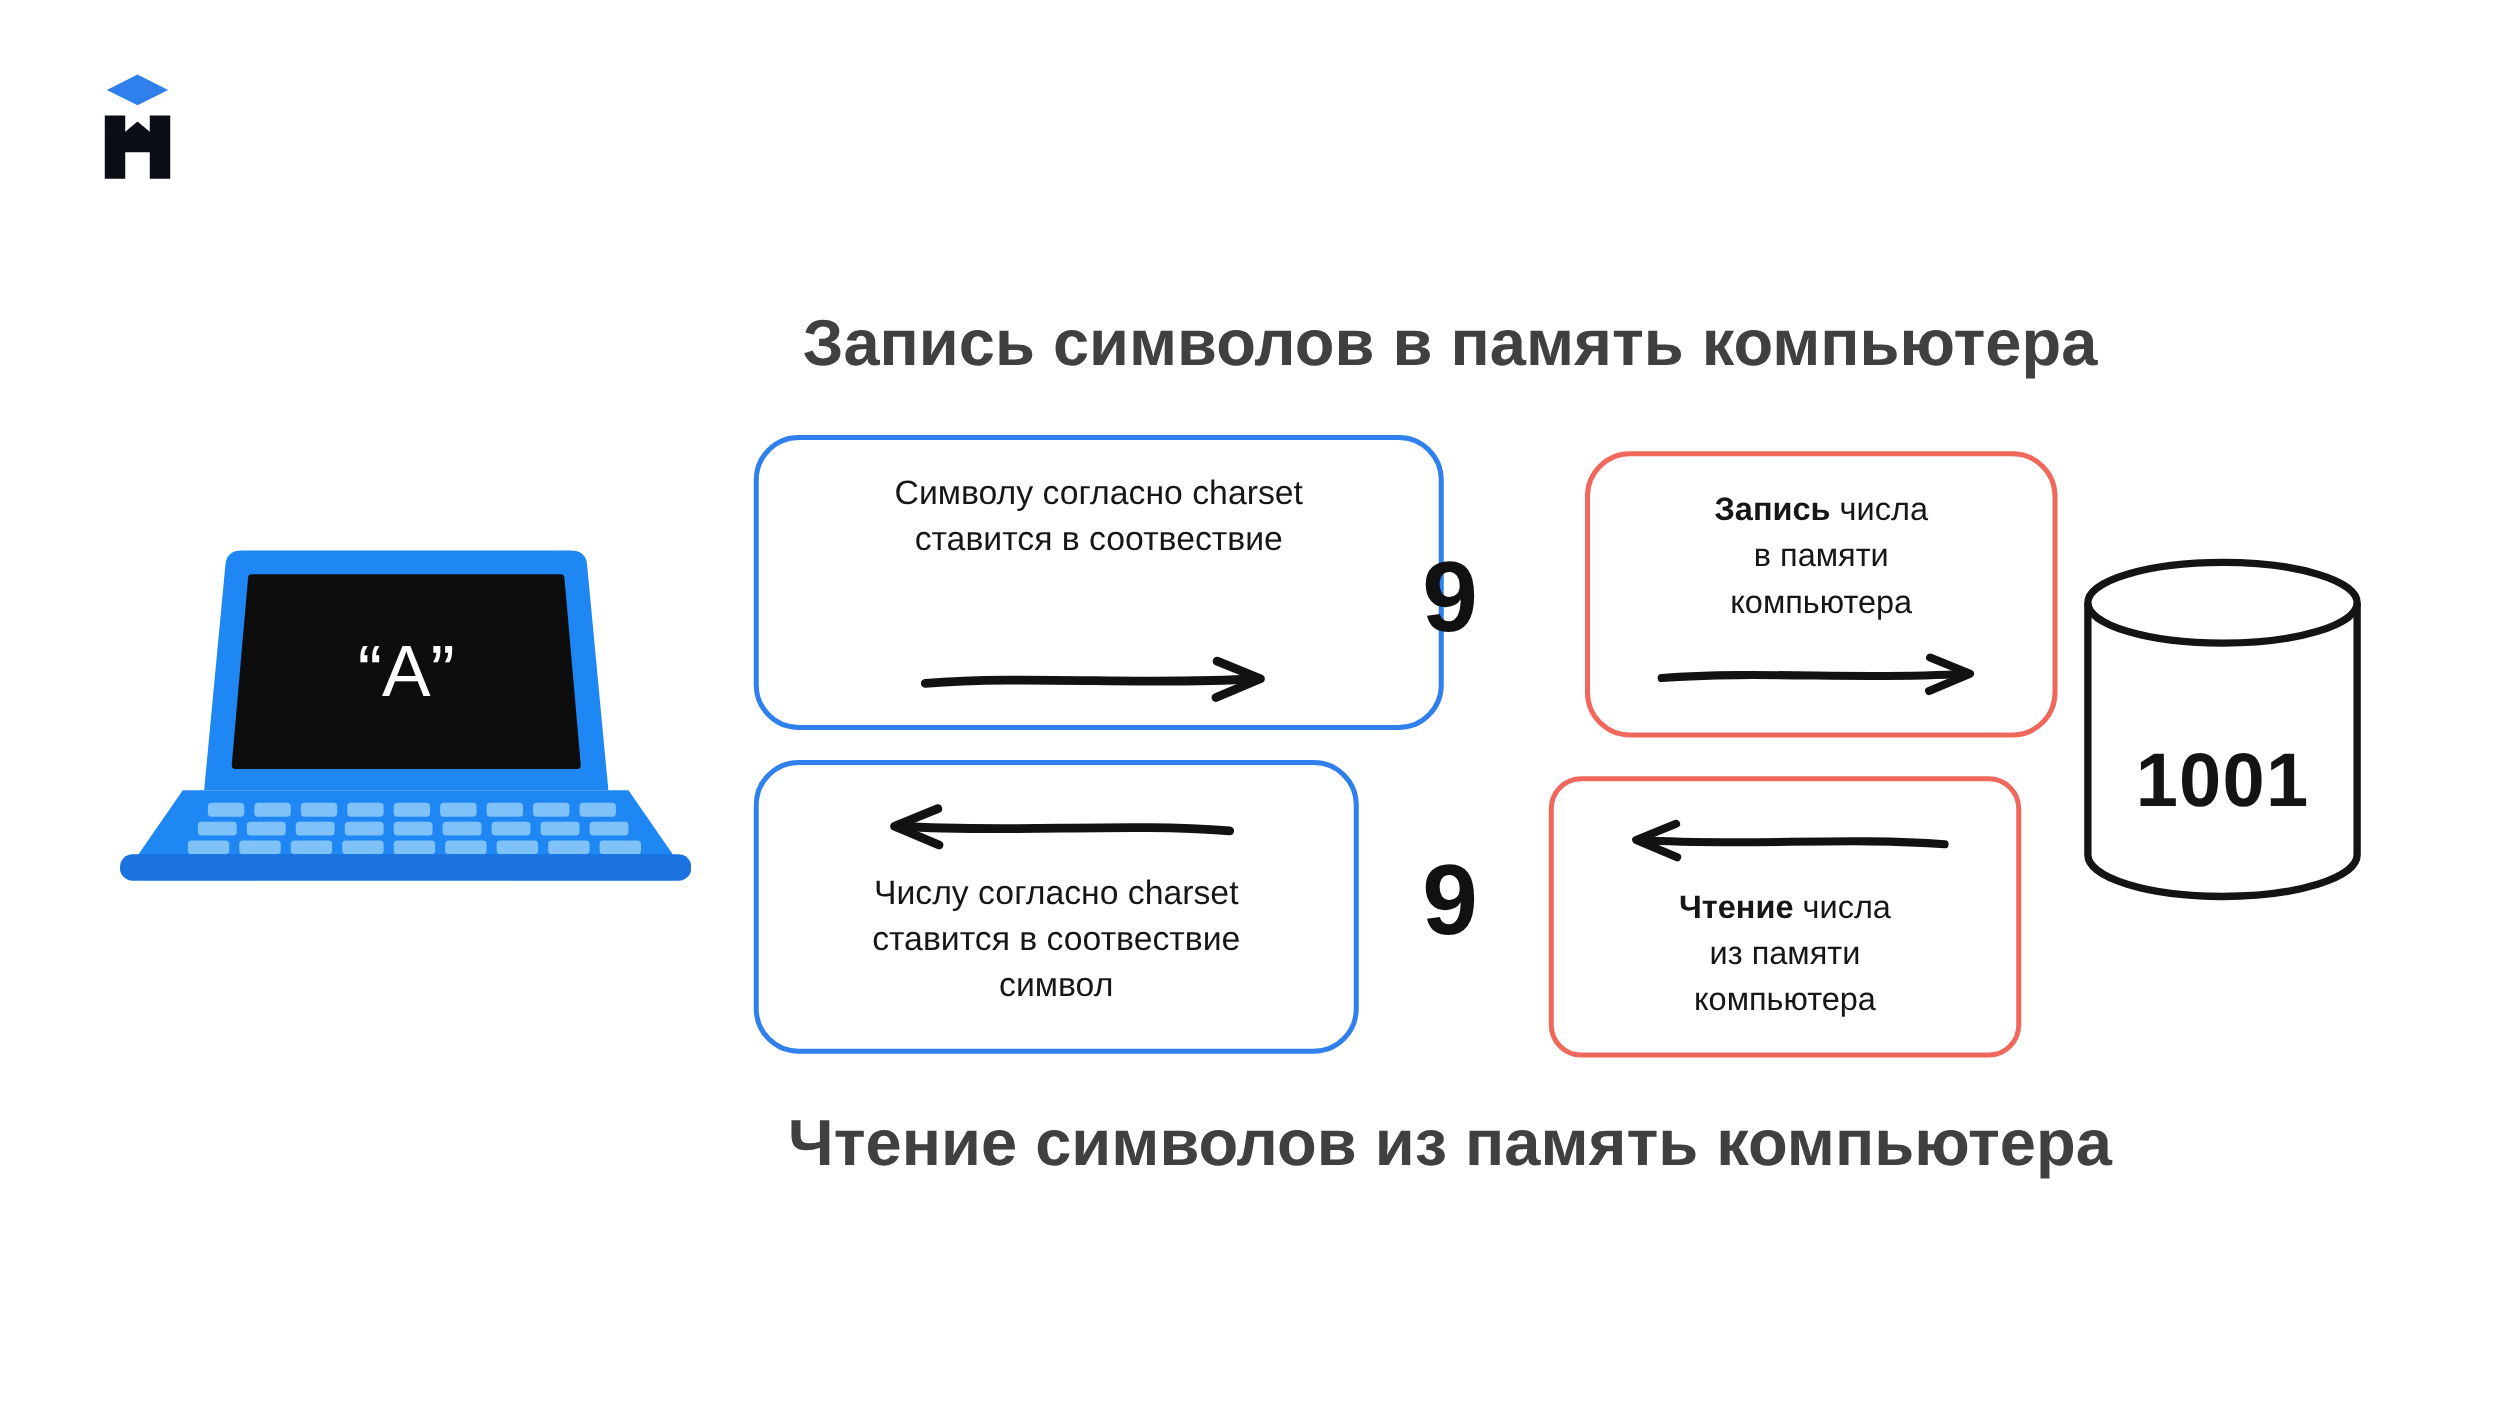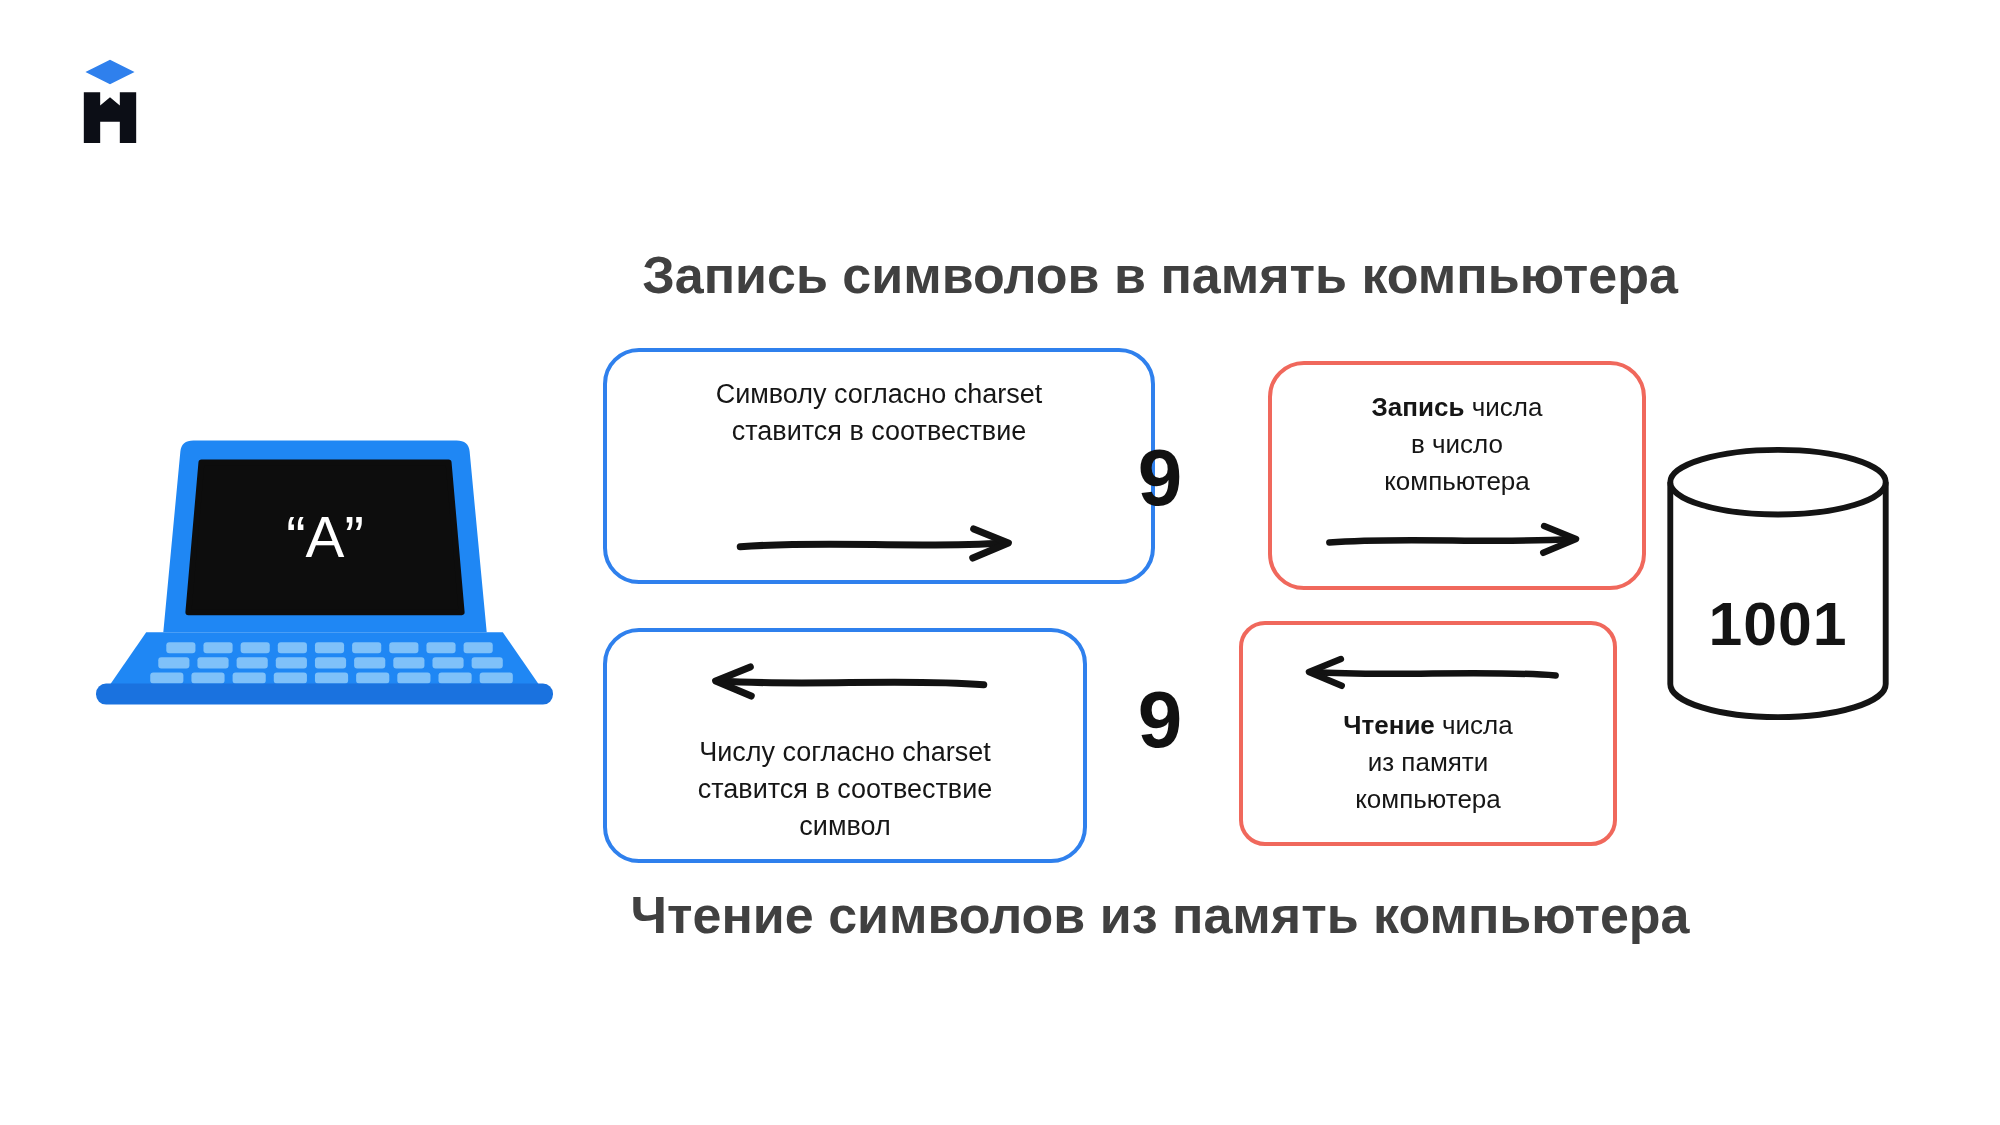--- a/index.html
+++ b/index.html
@@ -27,21 +27,21 @@
 
   
   .box {
     position:absolute; background:#fff; border:4px solid; border-radius:36px;
     display:flex; flex-direction:column; align-items:center; justify-content:space-between;
   }
   .box-blue { border-color:var(--blue, #2f80ed); }
   .box-red  { border-color:var(--red, #f0685c); }
   .box-write-charset { left:603px; top:348px; width:552px; height:236px; padding:24px 20px 16px; }
   .box-write-memory  { left:1239px; top:361px; width:378px; height:229px; padding:24px 20px 26px;margin-left:29px; }
-  .box-read-charset  { left:603px; top:628px; width:484px; height:235px; padding:28px 20px 14px; }
+  .box-read-charset  { left:603px; top:608px; width:484px; height:235px; padding:28px 20px 32px; }
   .box-read-memory   { left:1239px; top:621px; width:378px; height:225px; padding:26px 20px 24px;border-radius:26px; }
 
   .box-text { text-align:center; font-size:27px; line-height:37px; color:#161616; }
   .box-red .box-text { font-size:26px; }
   .box-text b { font-weight:700; }
 
   .arrow { width:300px; height:42px; }
   .box-red .arrow { width:276px; }
   .arrow path {
     stroke:#121212; stroke-width:7.5; fill:none;
@@ -140,21 +140,21 @@
       <path d="M 12,26 C 100,19 200,28 294,22"></path>
       <path d="M 261,7 L 298,22 L 260,38"></path>
     </svg>
   </div>
 
   <div class="number number-top">9</div>
 
   <div class="box box-red box-write-memory">
     <div class="box-text">
       <div><b>Запись</b><span> числа</span></div>
-      <div>в число</div>
+      <div>в памяти</div>
       <div>компьютера</div>
     </div>
     <svg class="arrow" viewBox="0 0 320 44">
       <path d="M 12,26 C 100,19 200,28 294,22"></path>
       <path d="M 261,7 L 298,22 L 260,38"></path>
     </svg>
   </div>
 
   <div class="cylinder">
     <svg viewBox="0 0 230 288">

